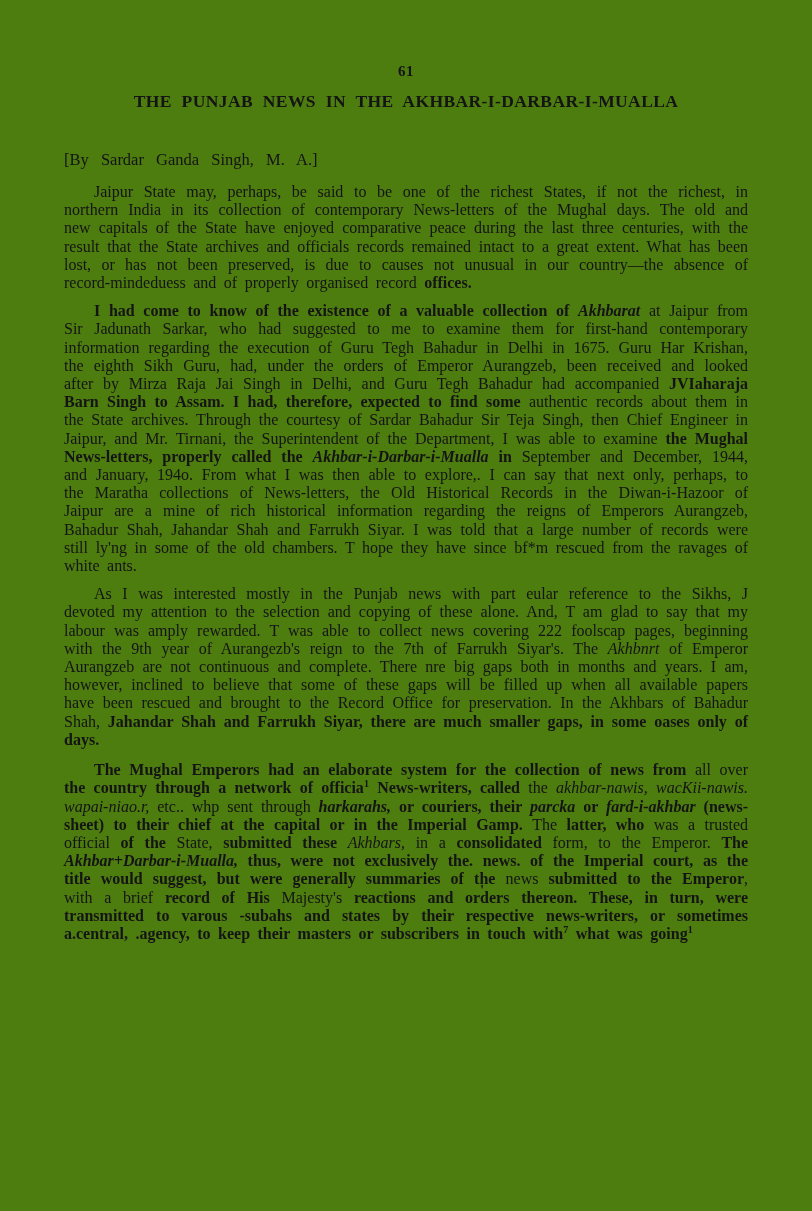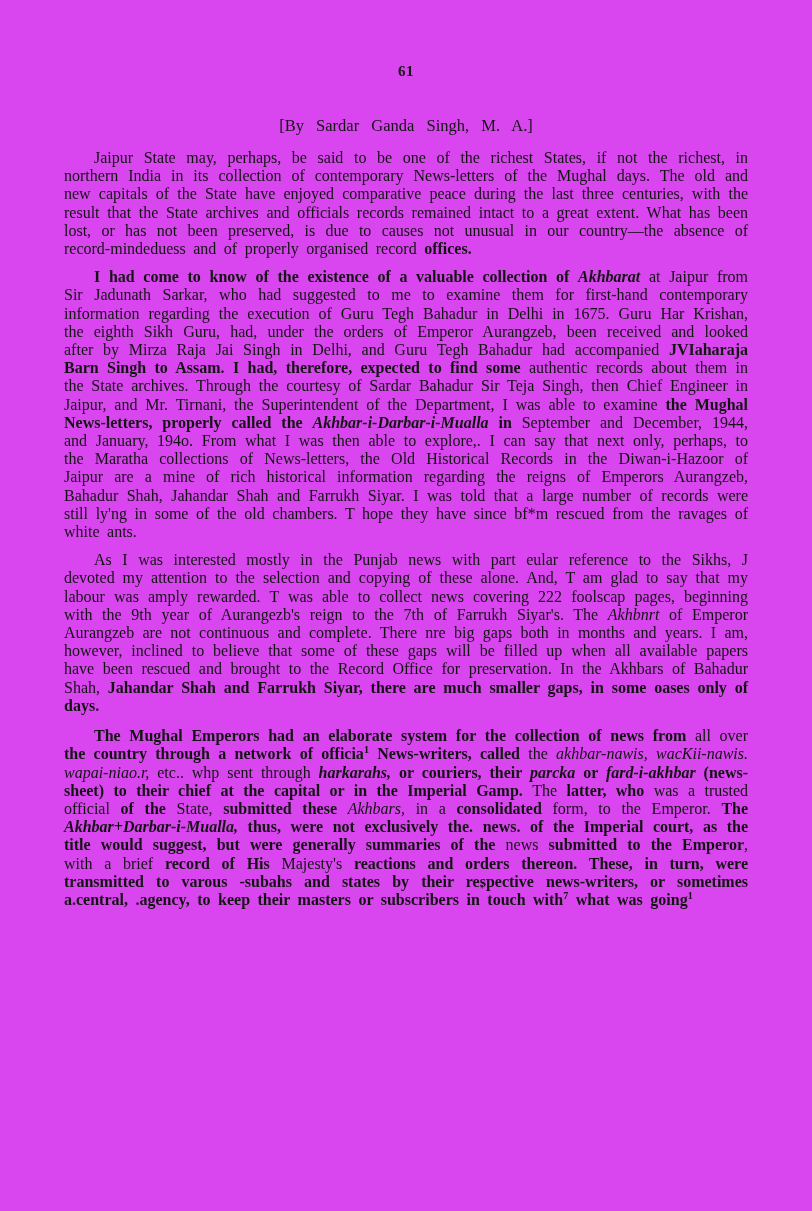--- a/index.html
+++ b/index.html
@@ -6,21 +6,21 @@
   html, body {
     margin: 0;
     padding: 0;
     background: #ffffff;
     font-family: "Liberation Serif", "DejaVu Serif", serif;
   }
   .page {
     position: relative;
     width: 812px;
     height: 1211px;
-    background: #d946ef;
+    background: #4d7c0f;
     color: #141414;
     box-sizing: border-box;
     padding: 62px 64px 0 64px;
     overflow: hidden;
   }
   .page-number {
     text-align: center;
     font-weight: 700;
     font-size: 15px;
     line-height: 18px;
@@ -31,21 +31,20 @@
     text-align: center;
     font-weight: 700;
     font-size: 17.5px;
     line-height: 26px;
     letter-spacing: 0.4px;
     word-spacing: 5px;
   }
   .title .tline { display: block; }
   .byline {
     margin-top: 36px;
-    text-align: center;
     font-size: 16.5px;
     line-height: 20px;
     word-spacing: 8px;
   }
   .content {
     margin-top: 13px;
   }
   .body-para {
     margin: 0 0 10px 0;
     font-size: 16px;
@@ -67,20 +66,21 @@
     font-size: 15px;
   }
 </style>
 </head>
 <body>
 
 <div class="page">
   <div class="page-number">61</div>
 
   <h1 class="title">
+    <span class="tline">THE PUNJAB NEWS IN THE AKHBAR-I-DARBAR-I-MUALLA</span>
   </h1>
 
   <div class="byline">[By Sardar Ganda Singh, M. A.]</div>
 
   <div class="content">
     <p class="body-para"><span>Jaipur State may, perhaps, be said to be one of the richest States, if not the richest, in northern India in its collection of contemporary News-letters of the Mughal days.  The old and new capitals of the State have enjoyed comparative peace during the last three centuries, with the result that the State archives and officials records remained intact to a great extent.  What has been lost, or has not been preserved, is due to causes not unusual in our country—the absence of record-mindeduess and of properly organised record </span><span class="b">offices.</span></p>
     <p class="body-para"><span class="b">I had come to know of the existence of a valuable collection of </span><span class="bi">Akhbarat</span><span> at Jaipur from Sir Jadunath Sarkar, who had suggested to me to examine them for first-hand contemporary information regarding the execution of Guru Tegh Bahadur in Delhi in 1675.  Guru Har Krishan, the eighth Sikh Guru, had, under the orders of Emperor Aurangzeb, been received and looked after by Mirza Raja Jai Singh in Delhi, and Guru Tegh Bahadur had accompanied </span><span class="b">JVIaharaja Barn Singh to Assam.  I had, therefore, expected to find some </span><span>authentic records about them in the State archives.  Through the courtesy of Sardar Bahadur Sir Teja Singh, then Chief Engineer in Jaipur, and Mr. Tirnani, the Superintendent of the Department, I was able to examine </span><span class="b">the Mughal News-letters, properly called the </span><span class="bi">Akhbar-i-Darbar-i-Mualla</span><span class="b"> in </span><span>September and December, 1944, and January, 194o.  From what I was then able to explore,. I can say that next only, perhaps, to the Maratha collections of News-letters, the Old Historical Records in the Diwan-i-Hazoor of Jaipur are a mine of rich historical information regarding the reigns of Emperors Aurangzeb, Bahadur Shah, Jahandar Shah and Farrukh Siyar.  I was told that a large number of records were still ly'ng in some of the old chambers. T hope they have since bf*m rescued from the ravages of white ants.</span></p>
     <p class="body-para"><span>As I was interested mostly in the Punjab news with part eular reference to the Sikhs, J devoted my attention to the selection and copying of these alone.  And, T am glad to say that my labour was amply rewarded.  T was able to collect news covering 222 foolscap pages, beginning with the 9th year of Aurangezb's reign to the 7th of Farrukh Siyar's.  The </span><span class="i">Akhbnrt</span><span> of Emperor Aurangzeb are not continuous and complete.  There nre big gaps both in months and years.  I am, however, inclined to believe that some of these gaps will be filled up when all available papers have been rescued and brought to the Record Office for preservation.  In the Akhbars of Bahadur Shah, </span><span class="b">Jahandar Shah and Farrukh Siyar, there are much smaller gaps, in some oases only of days.</span></p>
     <p class="body-para"><span class="b">The Mughal Emperors had an elaborate system for the collection of news from </span><span>all over </span><span class="b">the country through a network of officia</span><span class="bsup">1</span><span class="b"> News-writers, called </span><span>the </span><span class="i">akhbar-nawis, wacKii-nawis. wapai-niao.r,</span><span> etc..  whp sent through </span><span class="bi">harkarahs,</span><span class="b"> or couriers, their </span><span class="bi">parcka</span><span class="b"> or </span><span class="bi">fard-i-akhbar</span><span class="b"> (news-sheet) to their chief at the capital or in the Imperial Gamp.  </span><span>The </span><span class="b">latter, who </span><span>was a trusted official </span><span class="b">of the </span><span>State, </span><span class="b">submitted these </span><span class="i">Akhbars,</span><span> in a </span><span class="b">consolidated </span><span>form, to the Emperor.  </span><span class="b">The </span><span class="bi">Akhbar+Darbar-i-Mualla,</span><span class="b"> thus, were not exclusively the. news. of the Imperial court, as the title would suggest, but were generally summaries of the </span><span>news </span><span class="b">submitted to the Emperor</span><span>, with a brief </span><span class="b">record of His </span><span>Majesty's </span><span class="b">reactions and orders thereon.  These, in turn, were transmitted to varous -subahs and states by their respective news-writers, or sometimes a.central, .agency, to keep their masters or subscribers in touch with</span><span class="bsup">7</span><span class="b"> what was going</span><span class="bsup">1</span></p>
   </div>

